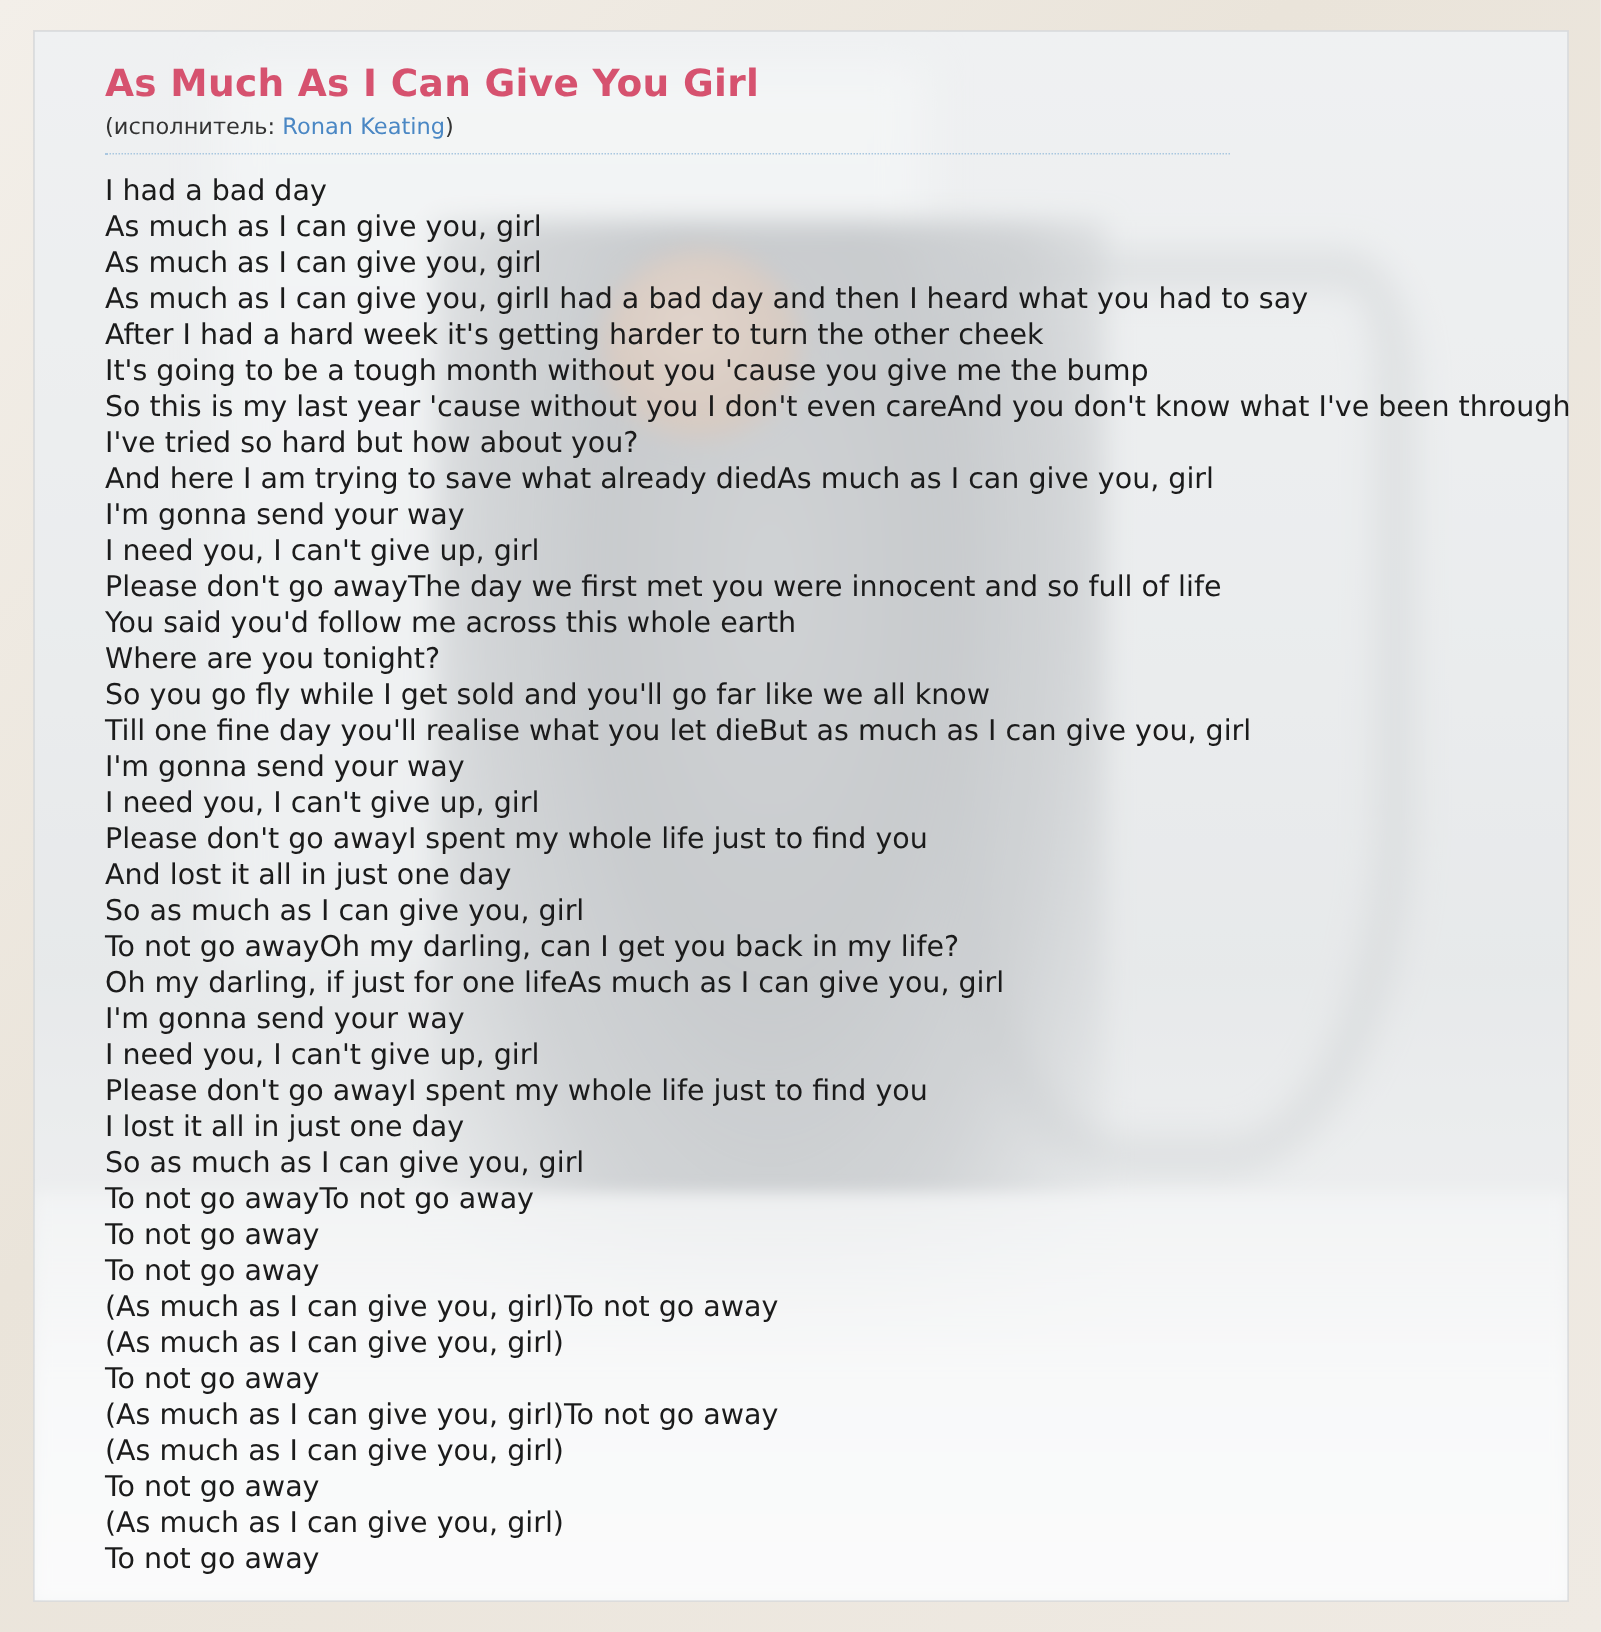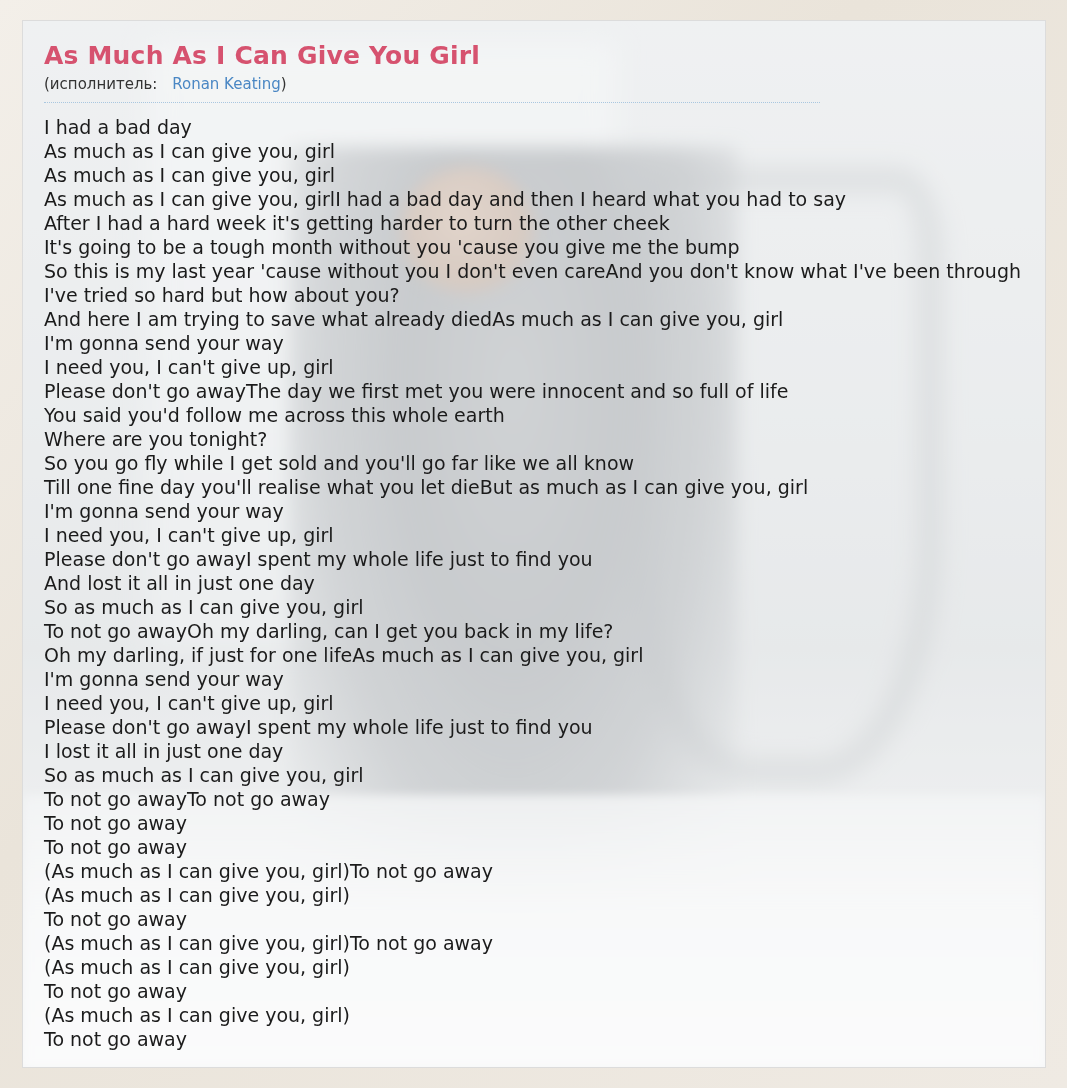--- a/index.html
+++ b/index.html
@@ -93,21 +93,21 @@
   }
 
   
   #content-card {
     position: absolute;
     left: 22px;
     top: 20px;
     width: 816px;
     height: 1046px;
     box-sizing: border-box;
-    padding: 22px 18px 10px 2px;
+    padding: 22px 18px 10px 28px;
     background: transparent;
   }
 
   #song-title {
     color: #d6526f;
     font-size: 25px;
     font-weight: bold;
     letter-spacing: 0.2px;
     margin: 0 0 4px 20px;
     line-height: 1.15;
@@ -115,21 +115,20 @@
   #artist-line {
     margin: 0 0 6px 20px;
     font-size: 15px;
     color: #333;
     padding-bottom: 9px;
     border-bottom: 1px dotted #a9c7e0;
   }
   #artist-line .artist-link {
     color: #4a87c4;
     text-decoration: none;
-    margin-left: 10px;
   }
 
   #lyrics {
     margin: 12px 0 0 20px;
     font-size: 19px;
     line-height: 24px;
     color: #1b1b1b;
     white-space: pre;
   }
   #lyrics .line {

